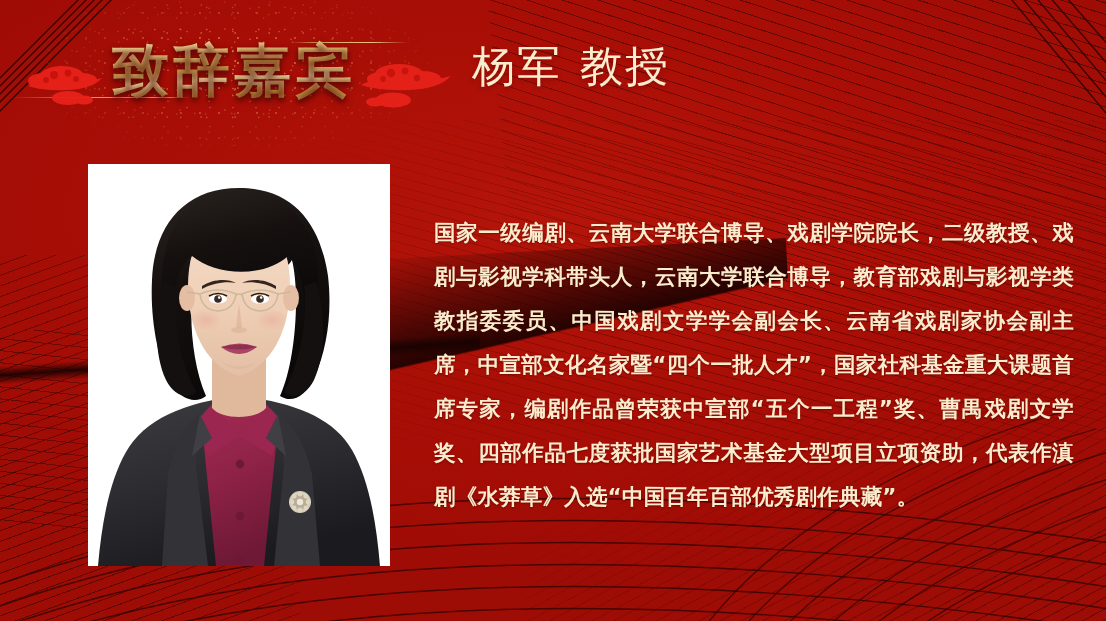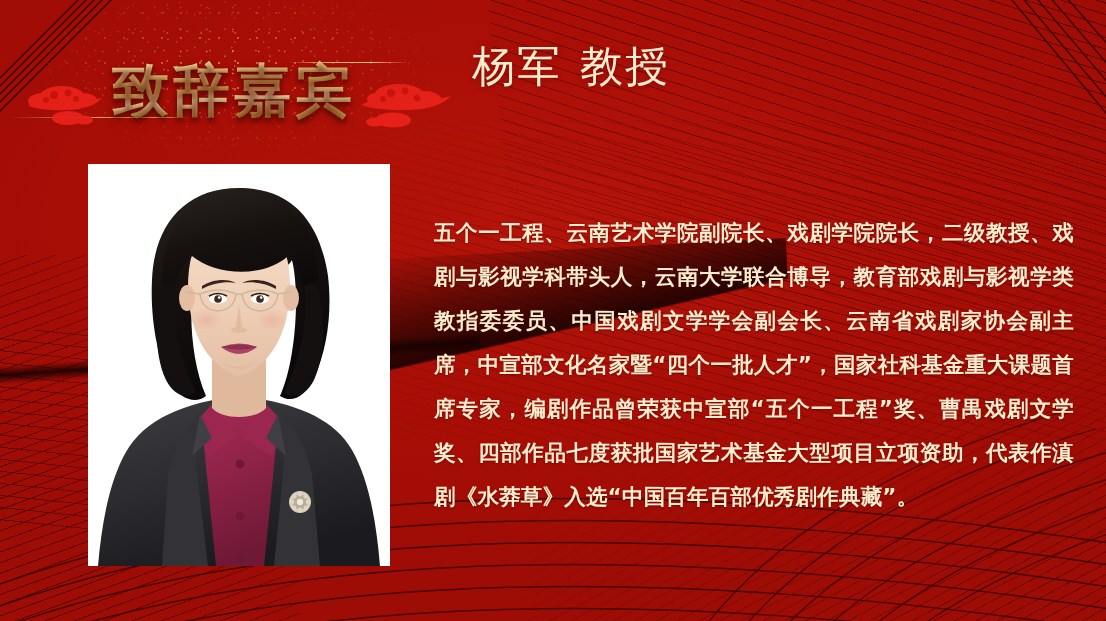--- a/index.html
+++ b/index.html
@@ -135,21 +135,21 @@
       radial-gradient(circle at 72% 44%, rgba(233,190,112,0.5) 0.6px, transparent 1.2px),
       radial-gradient(circle at 40% 75%, rgba(233,190,112,0.45) 0.6px, transparent 1.2px),
       radial-gradient(circle at 55% 8%,  rgba(233,190,112,0.5) 0.6px, transparent 1.2px);
     background-size: 26px 22px, 34px 28px, 19px 25px, 41px 31px, 23px 19px, 37px 33px, 29px 24px, 45px 27px;
     -webkit-mask-image: radial-gradient(ellipse 60% 80% at 45% 45%, rgba(0,0,0,1) 0%, rgba(0,0,0,0) 75%);
             mask-image: radial-gradient(ellipse 60% 80% at 45% 45%, rgba(0,0,0,1) 0%, rgba(0,0,0,0) 75%);
     opacity: .9;
   }
 
   
-  .banner { position: absolute; left: 0; top: 0; width: 470px; height: 145px; margin-top: 20px; }
+  .banner { position: absolute; left: 0; top: 0; width: 470px; height: 145px; }
   .gold-rule {
     position: absolute;
     left: 290px; top: 42px;
     width: 118px; height: 1px;
     background: linear-gradient(90deg, rgba(214,170,96,0) 0%, #d8ad63 25%, #e5c081 70%, rgba(214,170,96,0) 100%);
   }
   .gold-rule2 {
     position: absolute;
     left: 10px; top: 97px;
     width: 180px; height: 1px;
@@ -424,15 +424,15 @@
       <ellipse cx="118" cy="156" rx="16" ry="11" fill="url(#cheek)"></ellipse>
       <ellipse cx="184" cy="156" rx="16" ry="11" fill="url(#cheek)"></ellipse>
 
       <path d="M133 183 q18 -7 36 0 q-18 14 -36 0 z" fill="#ab4465"></path>
       <path d="M133 183 q18 -5 36 0 q-18 5 -36 0 z" fill="#8e3150"></path>
 
       <path d="M134 198 q17 9 34 0 q-17 14 -34 0 z" fill="#dcb096" opacity="0.45"></path>
     </svg>
   </div>
 
-  <div class="bio">五个一工程、云南艺术学院副院长、戏剧学院院长，二级教授、戏剧与影视学科带头人，云南大学联合博导，教育部戏剧与影视学类教指委委员、中国戏剧文学学会副会长、云南省戏剧家协会副主席，中宣部文化名家暨“四个一批人才”，国家社科基金重大课题首席专家，编剧作品曾荣获中宣部“五个一工程”奖、曹禺戏剧文学奖、四部作品七度获批国家艺术基金大型项目立项资助，代表作滇剧《水莽草》入选“中国百年百部优秀剧作典藏”。</div>
+  <div class="bio">国家一级编剧、云南大学联合博导、戏剧学院院长，二级教授、戏剧与影视学科带头人，云南大学联合博导，教育部戏剧与影视学类教指委委员、中国戏剧文学学会副会长、云南省戏剧家协会副主席，中宣部文化名家暨“四个一批人才”，国家社科基金重大课题首席专家，编剧作品曾荣获中宣部“五个一工程”奖、曹禺戏剧文学奖、四部作品七度获批国家艺术基金大型项目立项资助，代表作滇剧《水莽草》入选“中国百年百部优秀剧作典藏”。</div>
 
 </div>
 
 </body></html>

